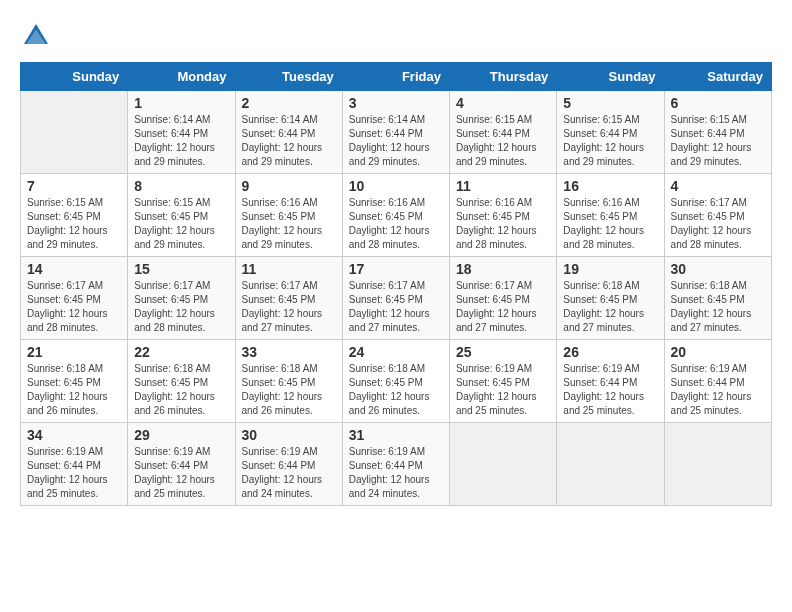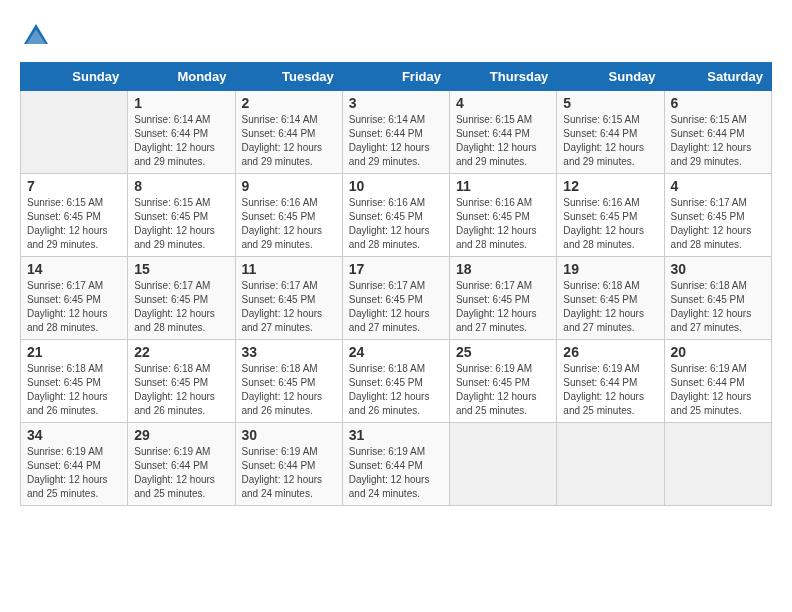--- a/index.html
+++ b/index.html
@@ -139,21 +139,21 @@
         <td><span class="day-num">7</span>
         <span class="day-info">Sunrise: 6:15 AM<br>Sunset: 6:45 PM<br>Daylight: 12 hours and 29 minutes.</span></td>
         <td><span class="day-num">8</span>
         <span class="day-info">Sunrise: 6:15 AM<br>Sunset: 6:45 PM<br>Daylight: 12 hours and 29 minutes.</span></td>
         <td><span class="day-num">9</span>
         <span class="day-info">Sunrise: 6:16 AM<br>Sunset: 6:45 PM<br>Daylight: 12 hours and 29 minutes.</span></td>
         <td><span class="day-num">10</span>
         <span class="day-info">Sunrise: 6:16 AM<br>Sunset: 6:45 PM<br>Daylight: 12 hours and 28 minutes.</span></td>
         <td><span class="day-num">11</span>
         <span class="day-info">Sunrise: 6:16 AM<br>Sunset: 6:45 PM<br>Daylight: 12 hours and 28 minutes.</span></td>
-        <td><span class="day-num">12</span>
+        <td><span class="day-num">16</span>
         <span class="day-info">Sunrise: 6:16 AM<br>Sunset: 6:45 PM<br>Daylight: 12 hours and 28 minutes.</span></td>
         <td><span class="day-num">4</span>
         <span class="day-info">Sunrise: 6:17 AM<br>Sunset: 6:45 PM<br>Daylight: 12 hours and 28 minutes.</span></td>
       </tr>
       <tr>
         <td><span class="day-num">14</span>
         <span class="day-info">Sunrise: 6:17 AM<br>Sunset: 6:45 PM<br>Daylight: 12 hours and 28 minutes.</span></td>
         <td><span class="day-num">15</span>
         <span class="day-info">Sunrise: 6:17 AM<br>Sunset: 6:45 PM<br>Daylight: 12 hours and 28 minutes.</span></td>
         <td><span class="day-num">11</span>

